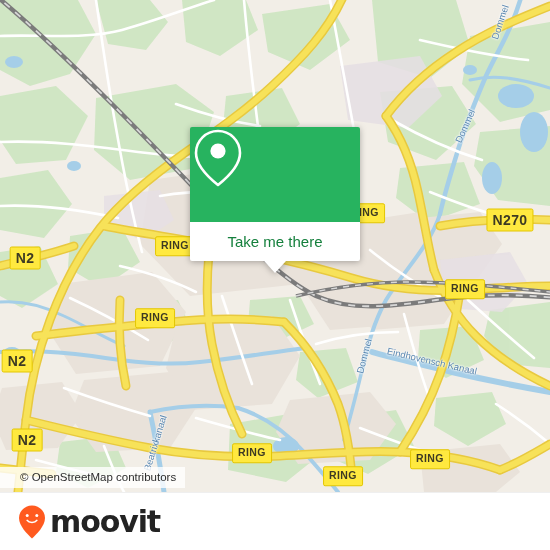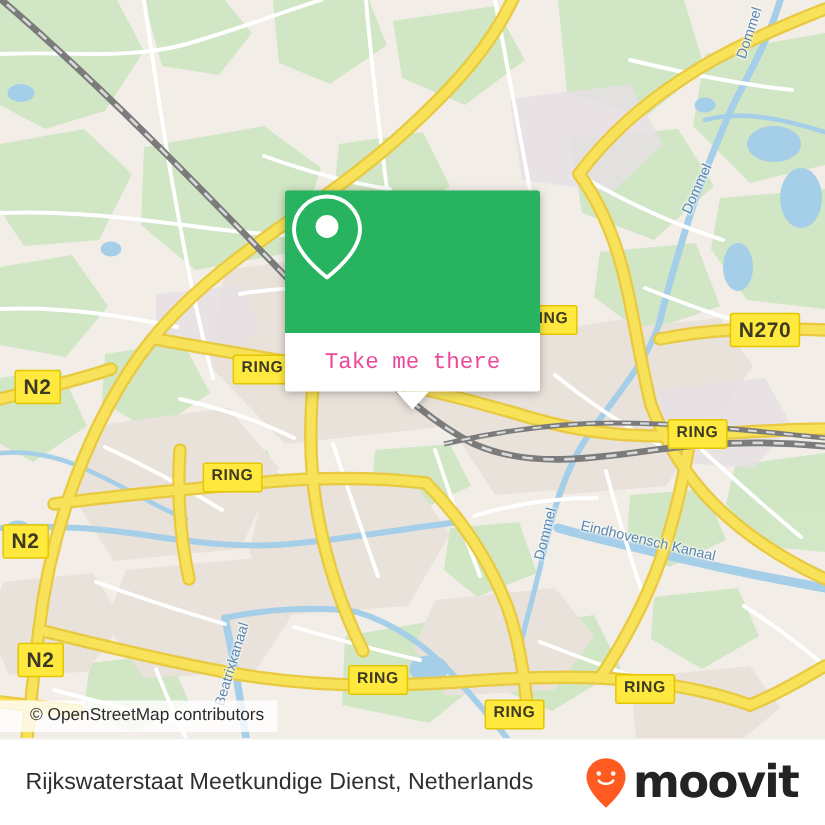--- a/index.html
+++ b/index.html
@@ -59,23 +59,23 @@
     display:flex;align-items:center;justify-content:center;
     border-radius:2px 2px 0 0;
   }
   #popup-foot{
     background:#ffffff;
     height:39px;
     display:flex;align-items:center;justify-content:center;
     border-radius:0 0 2px 2px;
   }
   #popup-foot .label{
-    color:#ec4899;
+    color:#15803d;
     font-size:15px;
-    font-family:Liberation Mono, monospace;
+    font-family:Liberation Sans, sans-serif;
   }
   #popup-tail{
     position:absolute;
     left:50%;top:134px;
     width:0;height:0;
     transform:translateX(-50%);
     border-left:11px solid transparent;
     border-right:11px solid transparent;
     border-top:12px solid #ffffff;
   }
@@ -322,21 +322,20 @@
       <div id="popup-foot">
         <span class="label">Take me there</span>
       </div>
       <div id="popup-tail"></div>
     </div>
 
     <div id="attrib">© OpenStreetMap contributors</div>
   </div>
 
   <div id="footer">
-    <div id="footer-title">Rijkswaterstaat Meetkundige Dienst, Netherlands</div>
     <div id="brand">
       <svg width="30" height="36" viewBox="0 0 30 36">
         <path d="M15 1.5 C7.8 1.5 2 7.1 2 14 C2 22 10.4 30.2 15 34.5 C19.6 30.2 28 22 28 14 C28 7.1 22.2 1.5 15 1.5 Z" fill="#ff5a1f"></path>
         <circle cx="10.2" cy="11.6" r="1.5" fill="#ffffff"></circle>
         <circle cx="19.8" cy="11.6" r="1.5" fill="#ffffff"></circle>
         <path d="M10.2 16.4 C12 19.2 18 19.2 19.8 16.4" fill="none" stroke="#ffffff" stroke-width="1.7" stroke-linecap="round"></path>
       </svg>
       <span id="brand-word">moovit</span>
     </div>
   </div>

